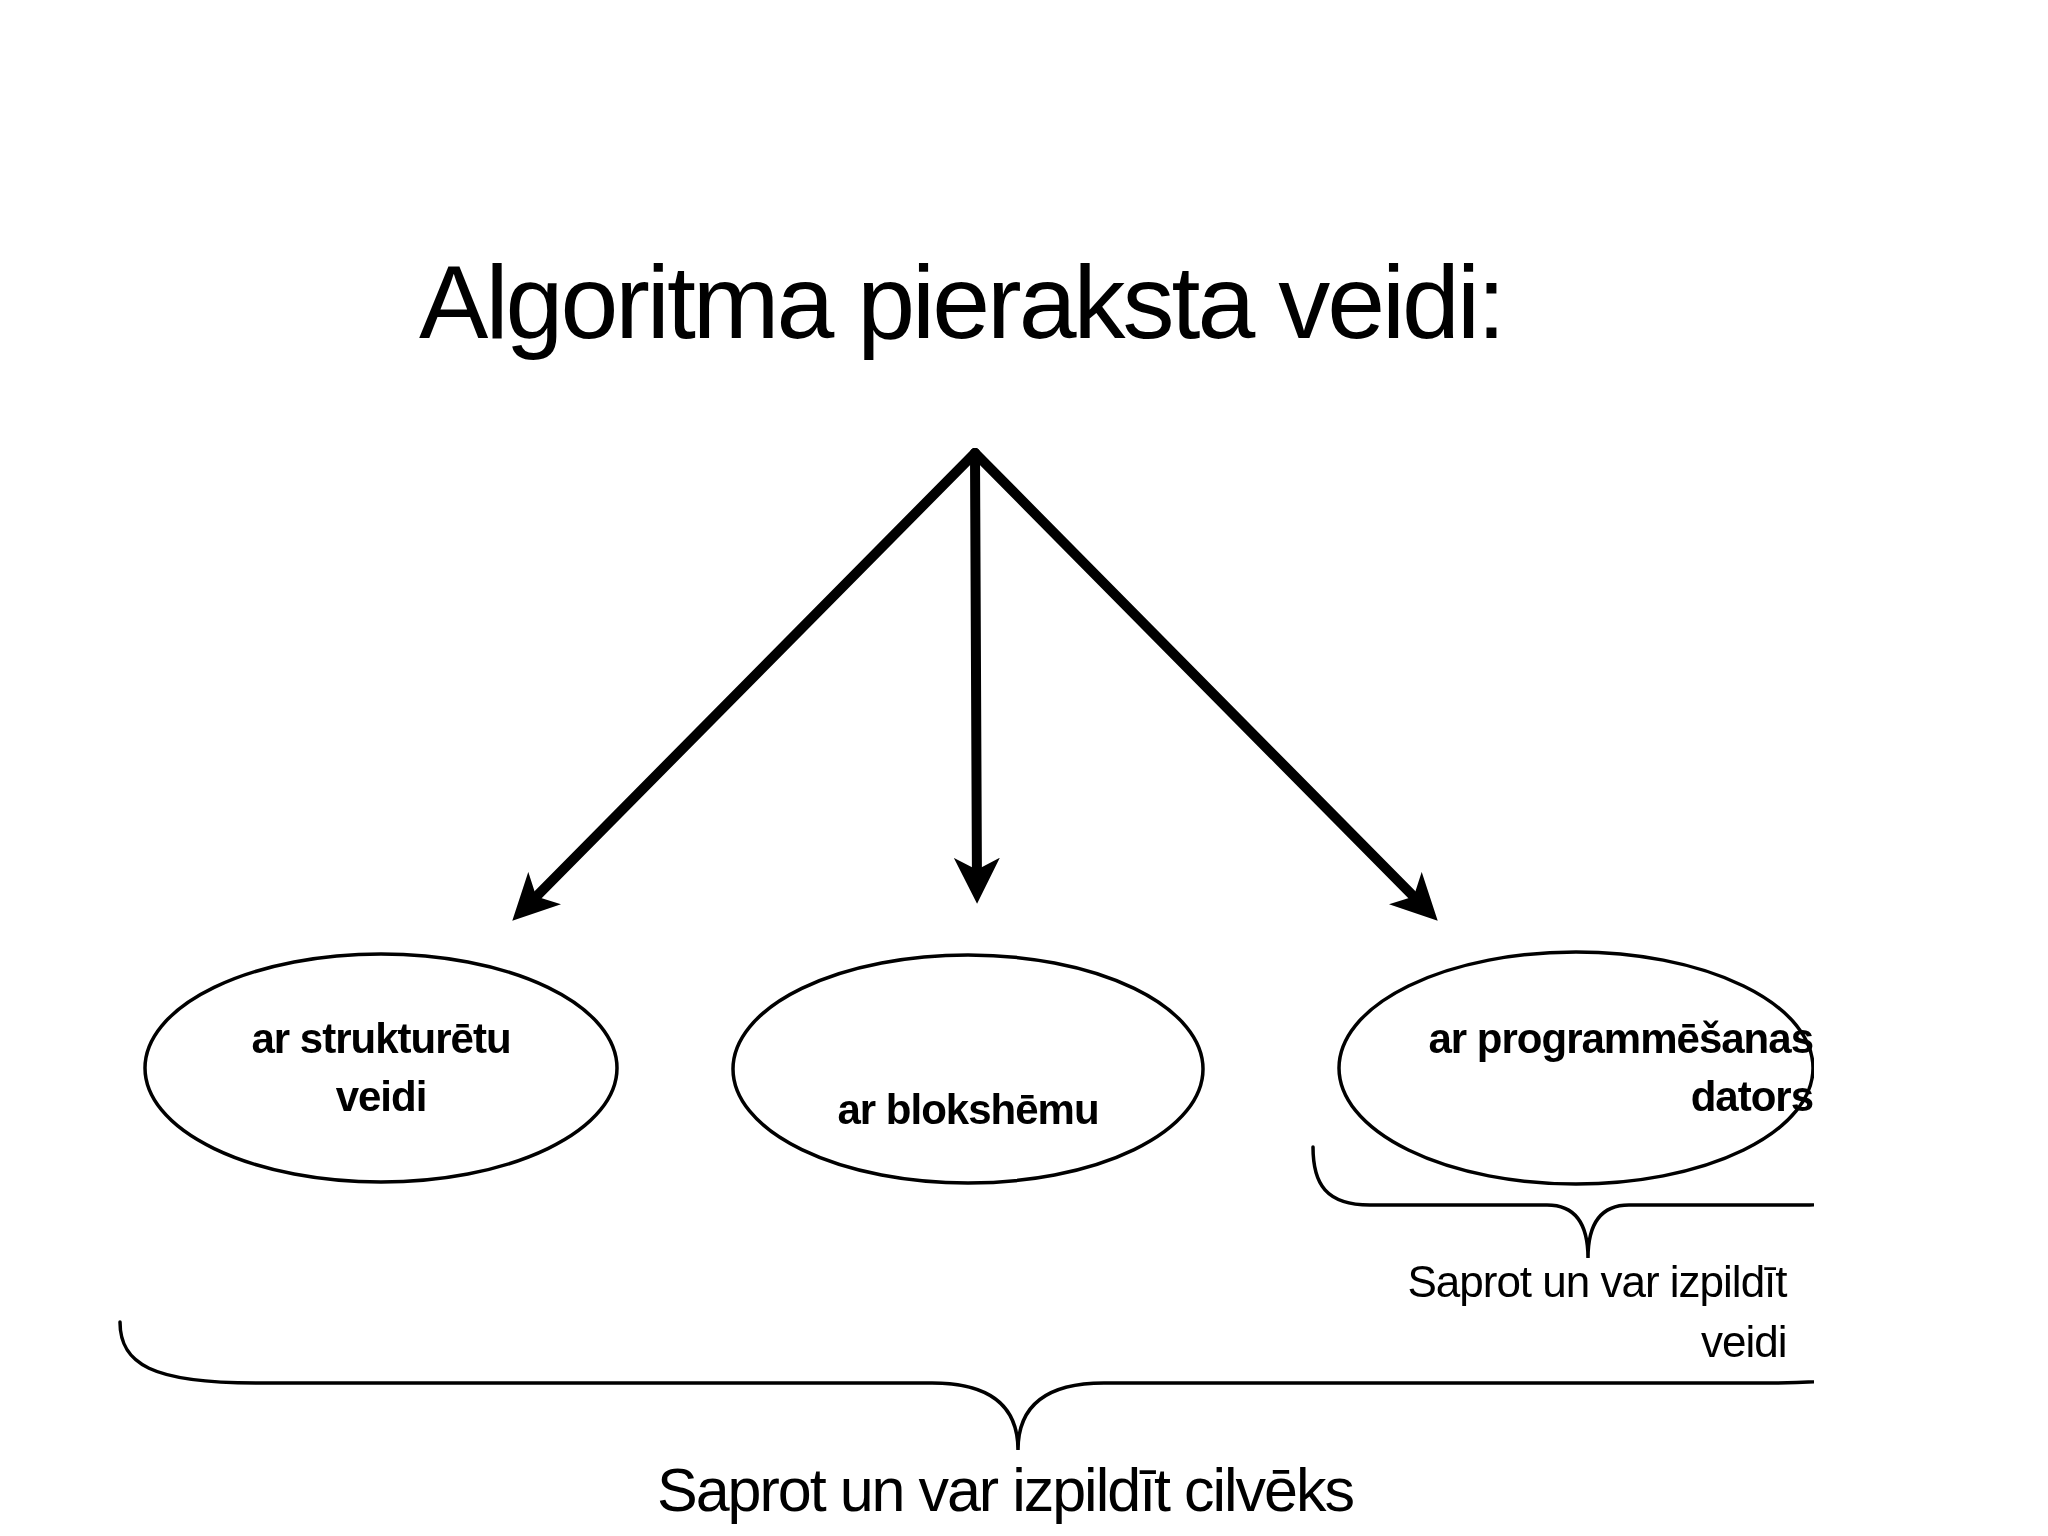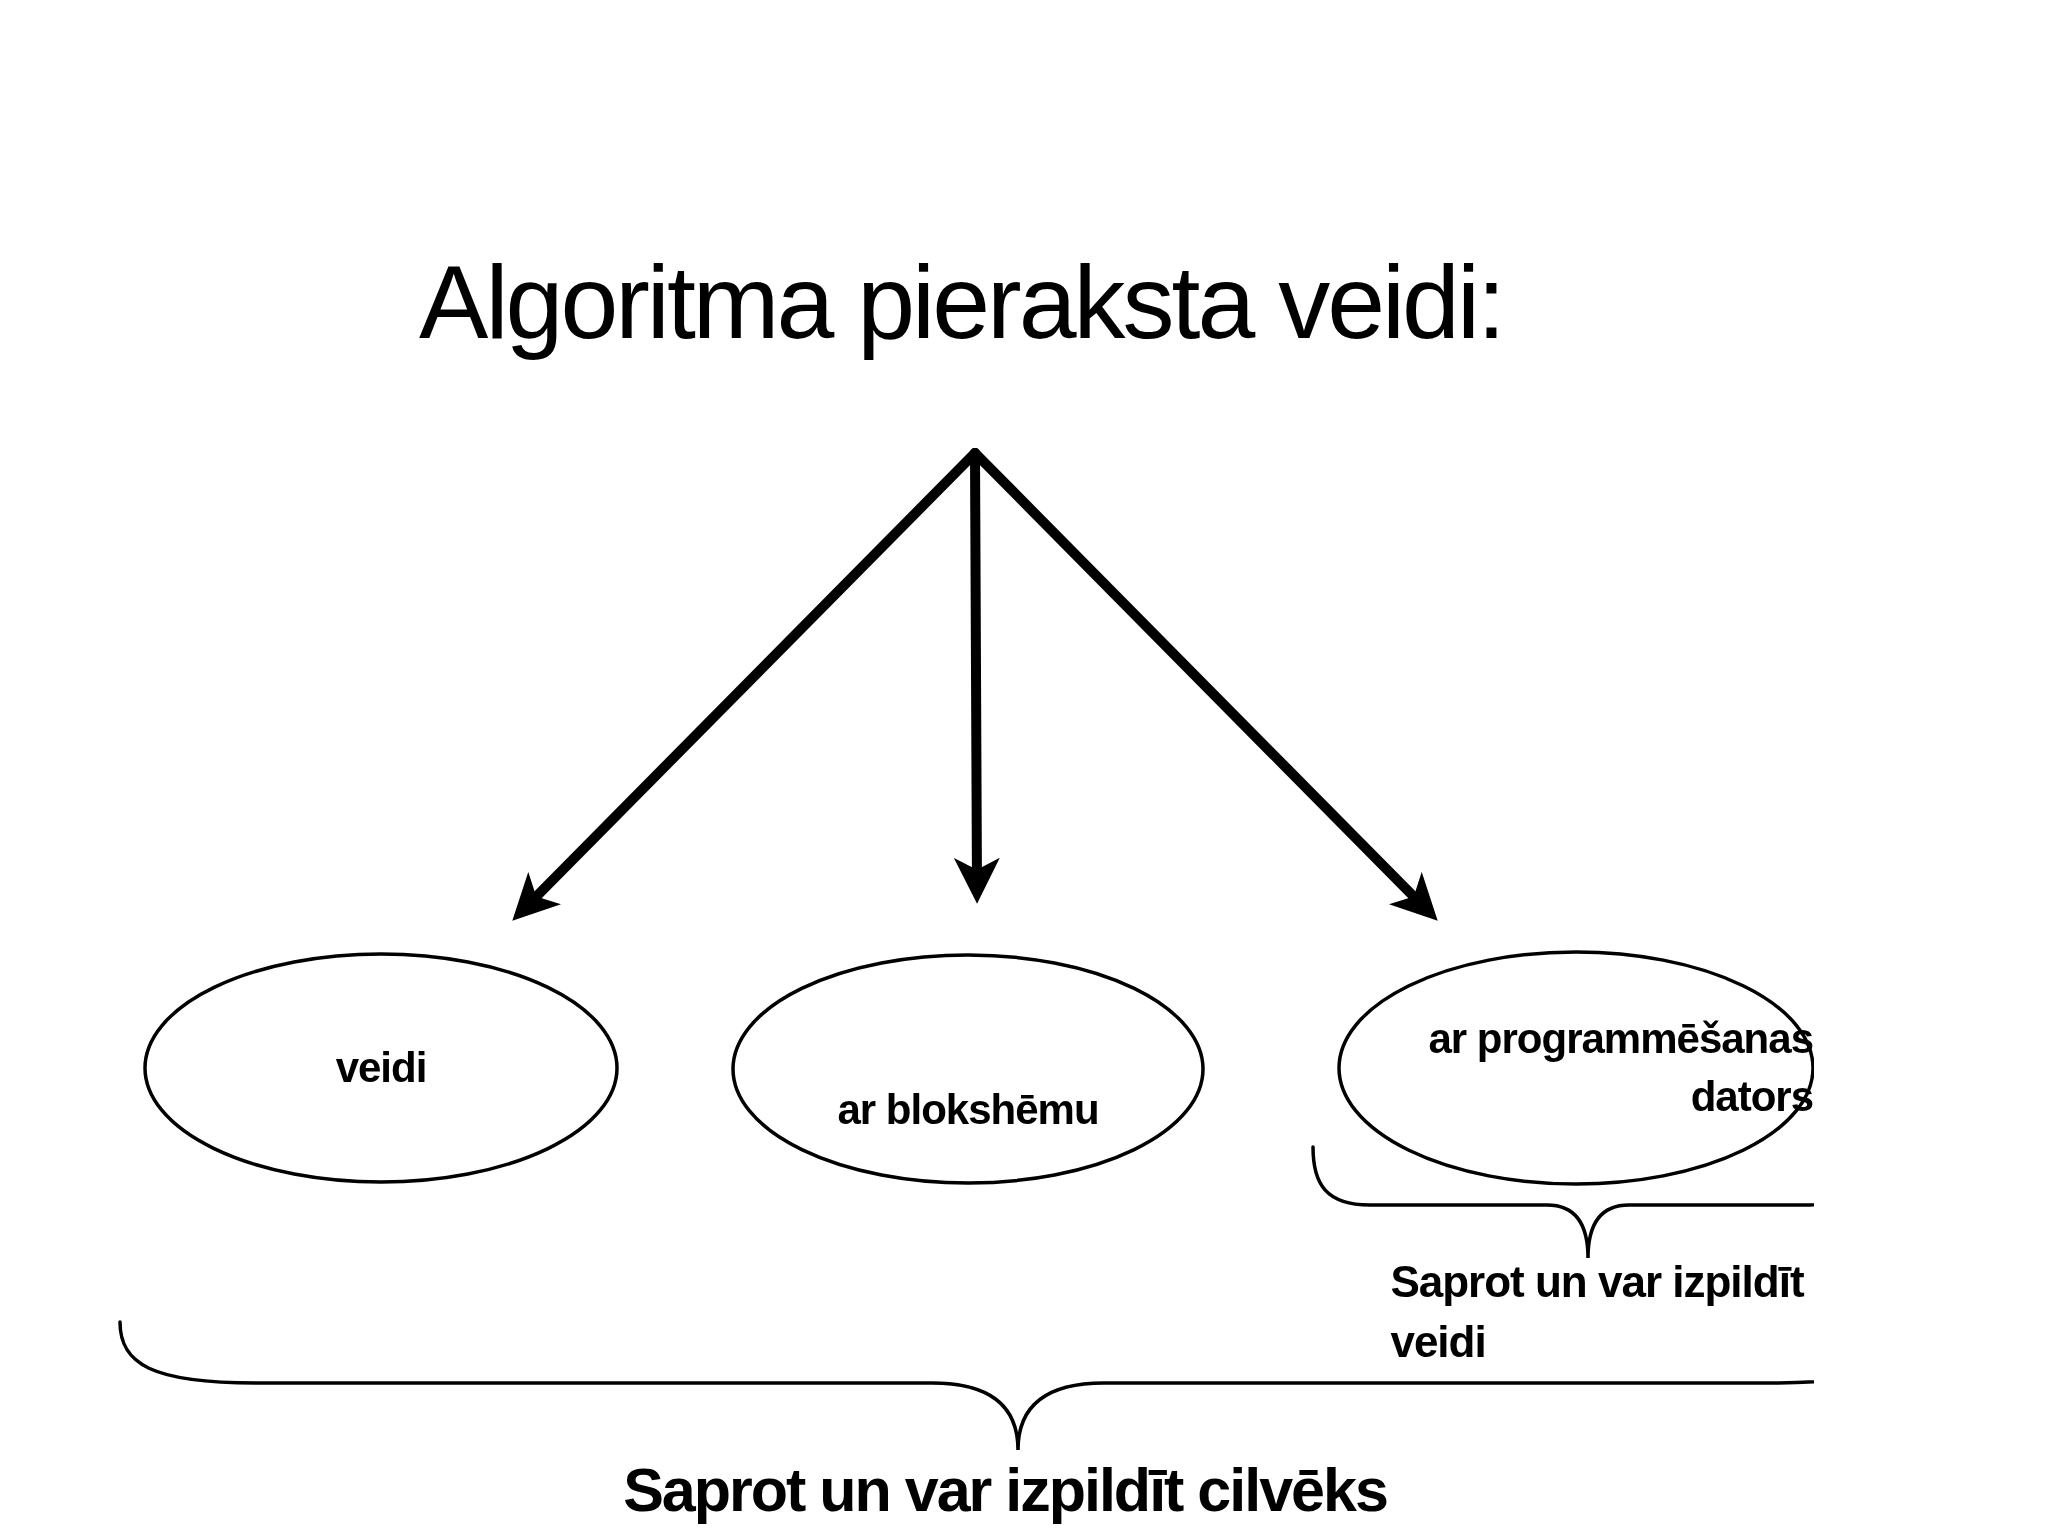--- a/index.html
+++ b/index.html
@@ -44,22 +44,22 @@
     text-align: center;
     font-weight: 700;
     font-size: 42px;
     line-height: 58px;
     letter-spacing: -1px;
   }
   .node-label span { display: block; }
   .caption {
     position: absolute;
     transform: translateX(-50%);
-    text-align: left;
-    font-weight: 700;
+    text-align: right;
+    font-weight: 400;
     white-space: nowrap;
   }
   .caption-computer {
     left: 1597px;
     top: 1226px;
     font-size: 44px;
     line-height: 60px;
     letter-spacing: -1px;
   }
   .caption-computer span { display: block; }
@@ -104,20 +104,21 @@
              L 932 1357
              Q 1018 1357 1018 1424
              Q 1018 1357 1104 1357
              L 1775 1357
              C 1879 1357, 1911 1338, 1911 1296" fill="none" stroke="#000000" stroke-width="3.5" stroke-linecap="round"></path>
   </svg>
 
   <h1 class="title">Algoritma pieraksta veidi:</h1>
 
   <div class="node-label" style="left:145px; top:928px; width:472px; height:228px;">
+    <span>ar strukturētu</span>
     <span>veidi</span>
   </div>
 
   <div class="node-label" style="left:733px; top:970px; width:470px; height:228px;">
     <span>ar blokshēmu</span>
   </div>
 
   <div class="node-label" style="left:1339px; top:926px; width:474px; height:232px;align-items:flex-end;">
     <span>ar programmēšanas</span>
     <span>dators</span>

